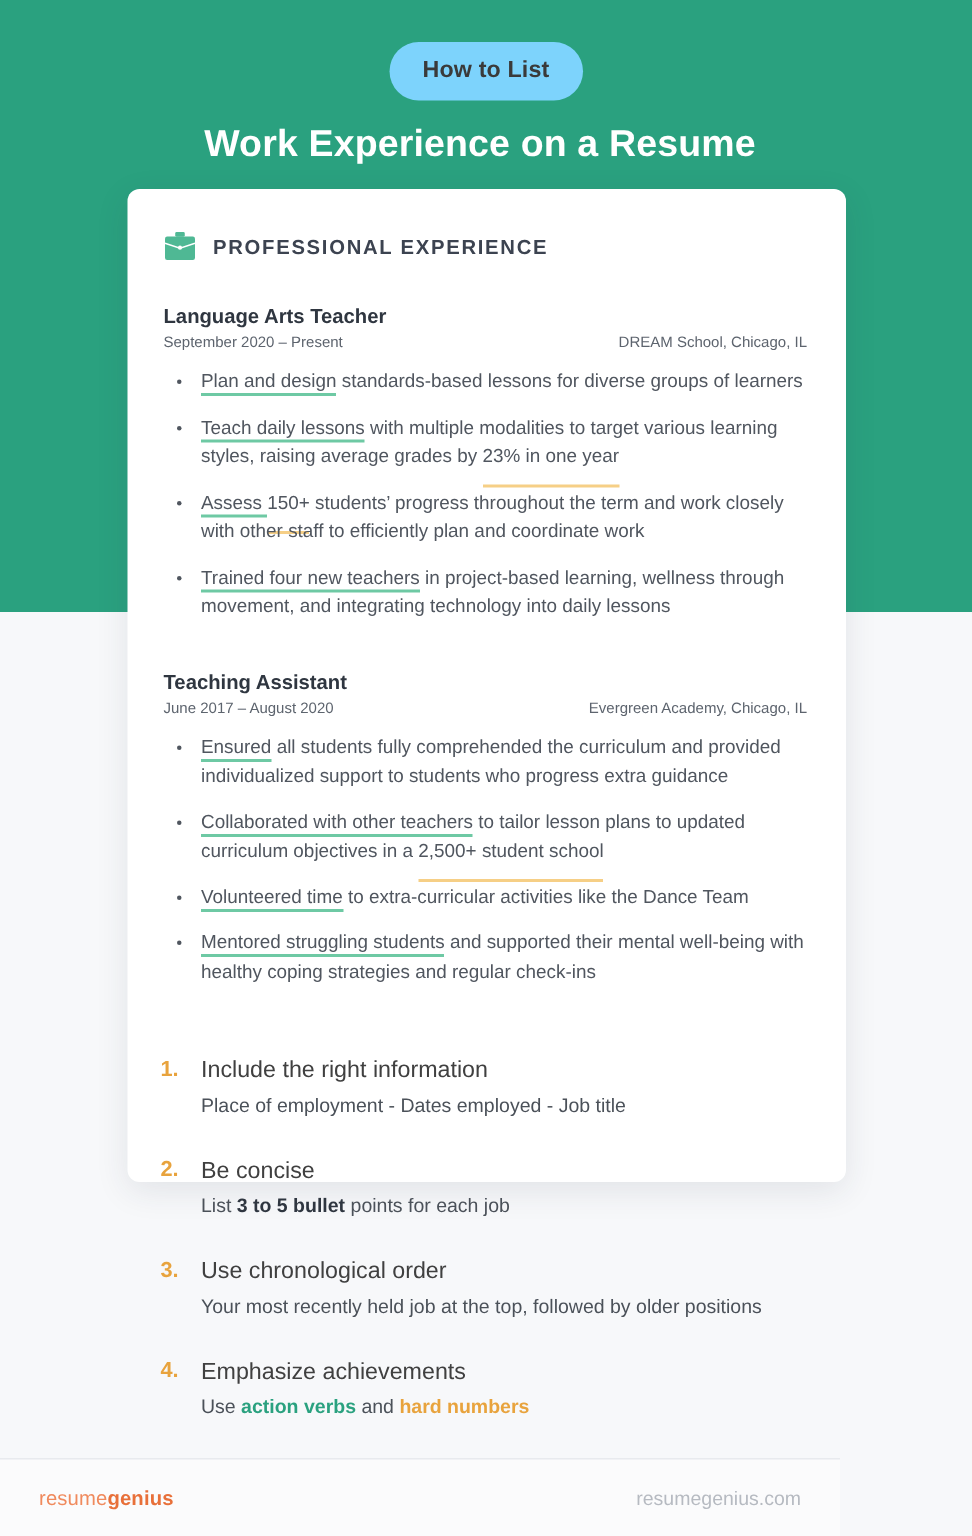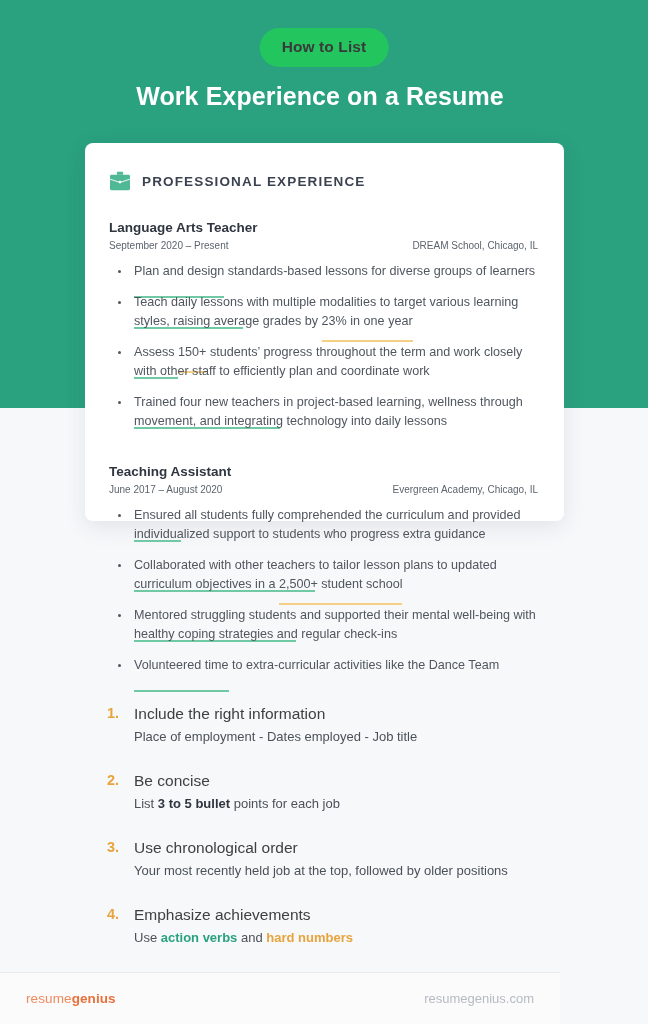--- a/index.html
+++ b/index.html
@@ -23,21 +23,21 @@
     width: 648px;
     height: 408px;
     background: #2aa17f;
   }
 
   .badge {
     position: absolute;
     top: 28px;
     left: 50%;
     transform: translateX(-50%);
-    background: #22c55e;
+    background: #7dd3fc;
     color: #3a3a3a;
     font-size: 15.5px;
     font-weight: bold;
     letter-spacing: .1px;
     padding: 10px 22px 11px;
     border-radius: 22px;
     white-space: nowrap;
   }
 
   .hero-title {
@@ -48,24 +48,24 @@
     text-align: center;
     color: #ffffff;
     font-size: 25px;
     font-weight: bold;
     letter-spacing: .1px;
   }
 
   
   .card {
     position: absolute;
-    top: 143px;
+    top: 126px;
     left: 85px;
     width: 479px;
-    height: 378px;
+    height: 662px;
     background: #ffffff;
     border-radius: 8px;
     box-shadow: 0 6px 22px rgba(35,50,70,.10);
     padding: 28px 26px 0 24px;
   }
 
   .sect-head {
     display: flex;
     align-items: center;
     gap: 11px;
@@ -112,21 +112,21 @@
     position: absolute;
     left: 9px;
     top: 8px;
     width: 3.4px; height: 3.4px;
     border-radius: 50%;
     background: #50565f;
   }
 
   .hl-green {
     border-bottom: 2.4px solid #6ec9a4;
-    padding-bottom: 18px;
+    padding-bottom: 1px;
   }
   .hl-yellow {
     border-bottom: 2.4px solid #f6cf86;
     padding-bottom: 12px;
   }
 
   
   .tips {
     position: absolute;
     top: 703px;
@@ -212,22 +212,22 @@
       </div>
       <div class="job">
         <div class="job-title">Teaching Assistant</div>
         <div class="job-meta">
           <span>June 2017 – August 2020</span>
           <span>Evergreen Academy, Chicago, IL</span>
         </div>
         <ul class="bullets">
           <li><span class="hl-green">Ensured</span><span> all students fully comprehended the curriculum and provided individualized support to students who progress extra guidance</span></li>
           <li><span class="hl-green">Collaborated with other teachers</span><span> to tailor lesson plans to updated curriculum objectives in a </span><span class="hl-yellow">2,500+ student school</span></li>
+          <li><span class="hl-green">Volunteered time</span><span> to extra-curricular activities like the Dance Team</span></li>
           <li><span class="hl-green">Mentored struggling students</span><span> and supported their mental well-being with healthy coping strategies and regular check-ins</span></li>
-          <li><span class="hl-green">Volunteered time</span><span> to extra-curricular activities like the Dance Team</span></li>
         </ul>
       </div>
     </div>
 </div>
 
 <div class="tips" id="tips-container">
     <div class="tip">
       <div class="tip-num">1.</div>
       <div>
         <div class="tip-title">Include the right information</div>

